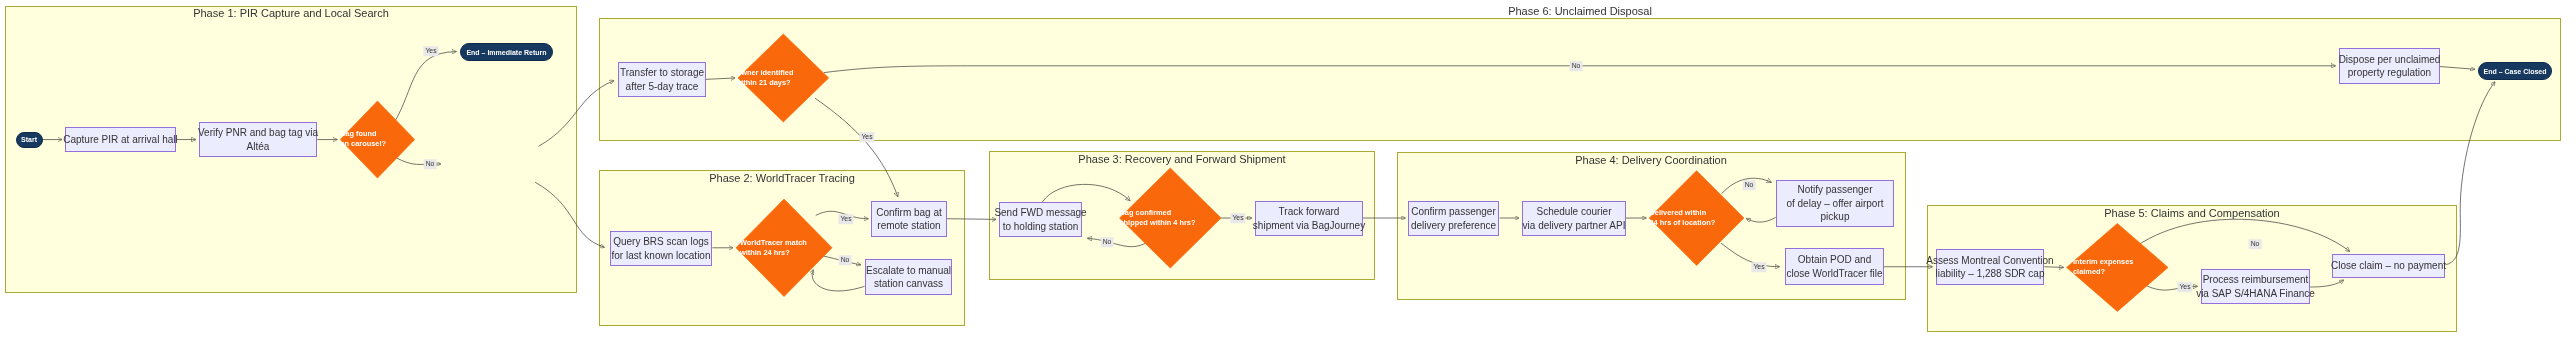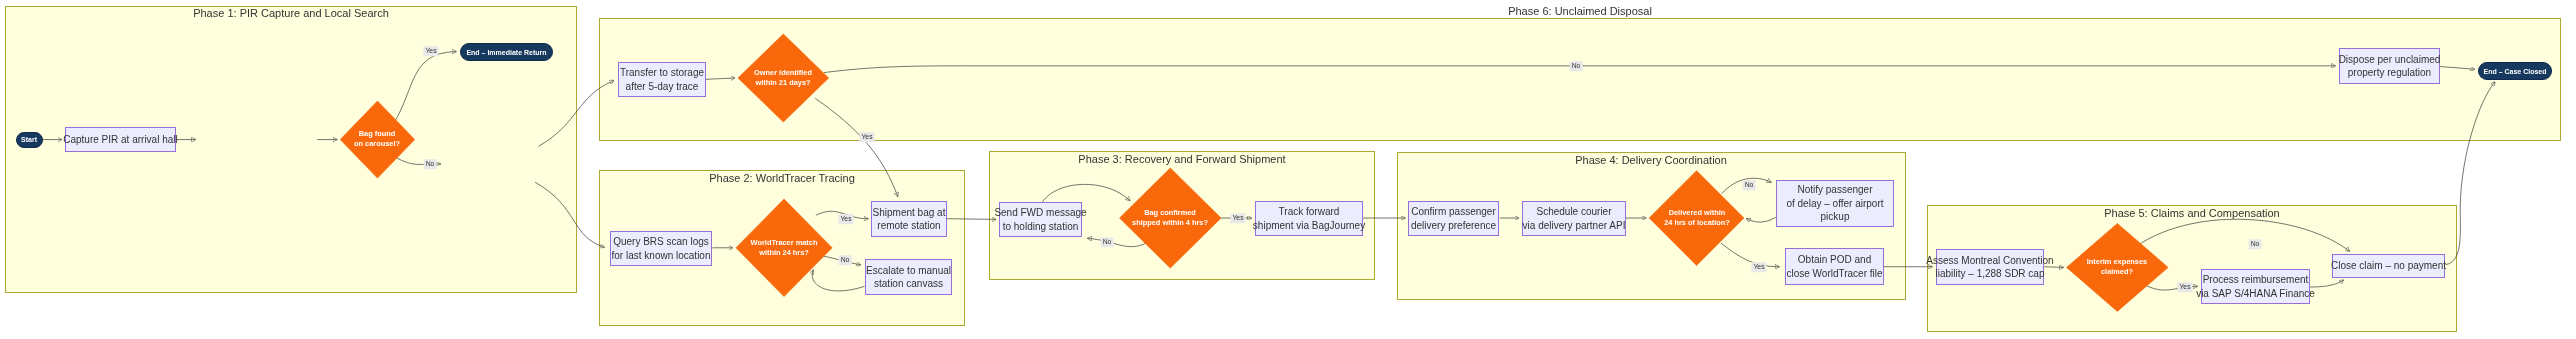--- a/index.html
+++ b/index.html
@@ -29,21 +29,21 @@
     box-sizing:border-box;display:flex;flex-direction:column;align-items:center;justify-content:center;
     text-align:center;font-size:10px;line-height:1.35;z-index:2;padding:1.4px;
   }
   .node span{display:block;white-space:nowrap;}
   .terminal{
     position:absolute;background:var(--terminal-fill);border:0.7px solid var(--terminal-border);
     box-sizing:border-box;border-radius:9.5px;display:flex;align-items:center;justify-content:center;
     color:#ffffff;font-weight:bold;font-size:7px;z-index:2;white-space:nowrap;
   }
   .diamond-label{
-    position:absolute;transform:translate(-50%,-50%);text-align:center;color:#ffffff;
+    position:absolute;transform:translate(-50%,-50%);text-align:left;color:#ffffff;
     font-weight:bold;font-size:7.4px;line-height:1.35;z-index:2;pointer-events:none;
   }
   .diamond-label span{display:block;white-space:nowrap;}
   .edge-chip{
     position:absolute;transform:translate(-50%,-50%);background:var(--label-bg);
     color:#333;font-size:6.8px;padding:0 2px;line-height:1.4;z-index:3;
   }
 </style>
 </head>
 <body>
@@ -116,30 +116,34 @@
   <div class="terminal" style="left:460px;top:43px;width:93px;height:18px">
     <span>End – Immediate Return</span>
   </div>
   <div class="terminal" style="left:2478px;top:62px;width:74px;height:18px">
     <span>End – Case Closed</span>
   </div>
 
   <div class="node" style="left:65px;top:127px;width:111px;height:25px">
     <span>Capture PIR at arrival hall</span>
   </div>
+  <div class="node" style="left:199px;top:122px;width:118px;height:35px">
+    <span>Verify PNR and bag tag via</span>
+    <span>Altéa</span>
+  </div>
   <div class="node" style="left:618px;top:62px;width:88px;height:35px">
     <span>Transfer to storage</span>
     <span>after 5-day trace</span>
   </div>
   <div class="node" style="left:610px;top:231px;width:102px;height:35px">
     <span>Query BRS scan logs</span>
     <span>for last known location</span>
   </div>
   <div class="node" style="left:871px;top:201px;width:76px;height:36px">
-    <span>Shipment bag at</span>
+    <span>Confirm bag at</span>
     <span>remote station</span>
   </div>
   <div class="node" style="left:865px;top:259px;width:87px;height:36px">
     <span>Escalate to manual</span>
     <span>station canvass</span>
   </div>
   <div class="node" style="left:999px;top:202px;width:83px;height:35px">
     <span>Send FWD message</span>
     <span>to holding station</span>
   </div>

